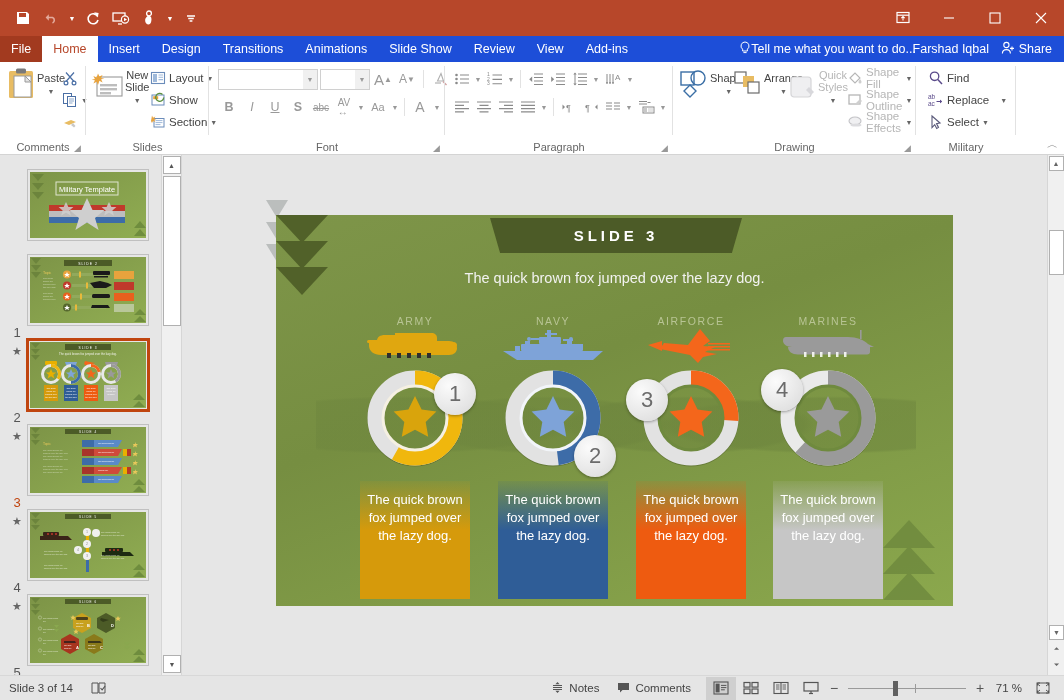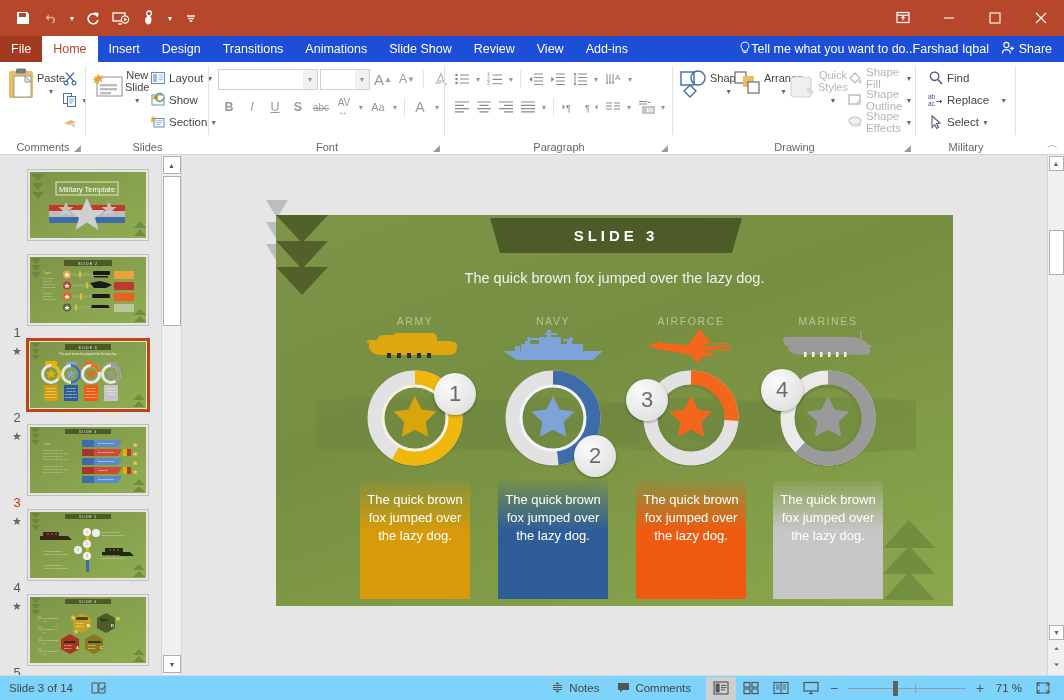--- a/index.html
+++ b/index.html
@@ -130,21 +130,21 @@
 
   
   .chev-tl { position:absolute; left:-10px; top:-15px; width:62px; height:115px; }
 
   .hscroll { position:absolute; right:0; top:0; bottom:0; width:17px; background:#f0f0f0; border-left:1px solid #d6d6d6;}
   .hsarrow { width:15px; height:15px; margin:1px auto; background:#fff; border:1px solid #b0b0b0; display:flex; align-items:center; justify-content:center; font-size:7px; color:#666;}
   .hsthumb { position:absolute; left:1px; width:15px; top:75px; height:45px; background:#fff; border:1px solid #b0b0b0;}
   .hsgrp { position:absolute; left:1px; bottom:2px; width:15px; }
 
   
-  .statusbar { position:absolute; left:0; right:0; bottom:0; height:25px; background:#7dd3fc;
+  .statusbar { position:absolute; left:0; right:0; bottom:0; height:25px; background:#e5e5e5;
      border-top:1px solid #d8d8d8; display:flex; align-items:center; font-size:11.5px; color:#444;}
   .sb-item { display:flex; align-items:center; gap:5px; padding:0 9px; height:25px;}
   .sb-right { margin-left:auto; display:flex; align-items:center; }
   .viewbtn { width:30px; height:23px; display:flex; align-items:center; justify-content:center; color:#555;}
   .viewbtn.active { background:#cfcfcf; }
   .zoomtrack { position:relative; width:118px; height:23px; display:flex; align-items:center; margin:0 6px;}
   .zoomline { position:absolute; left:0; right:0; top:11px; height:1px; background:#9a9a9a;}
   .zoomtick { position:absolute; left:67px; top:7px; width:1px; height:9px; background:#9a9a9a;}
   .zoomhandle { position:absolute; left:45px; top:4px; width:5px; height:15px; background:#616161;}
   .zplus, .zminus { width:16px; text-align:center; color:#555; font-size:14px;}

